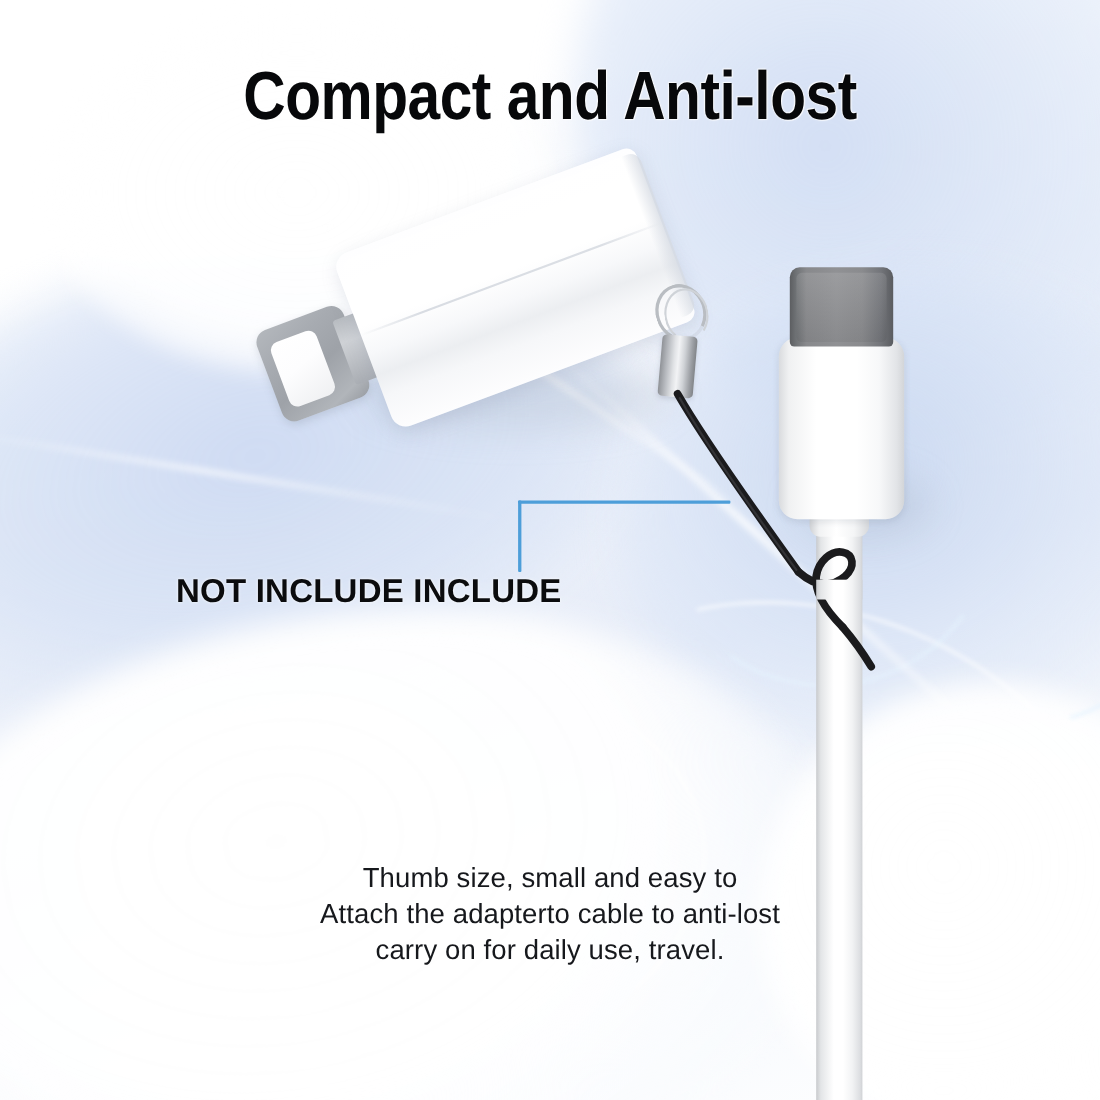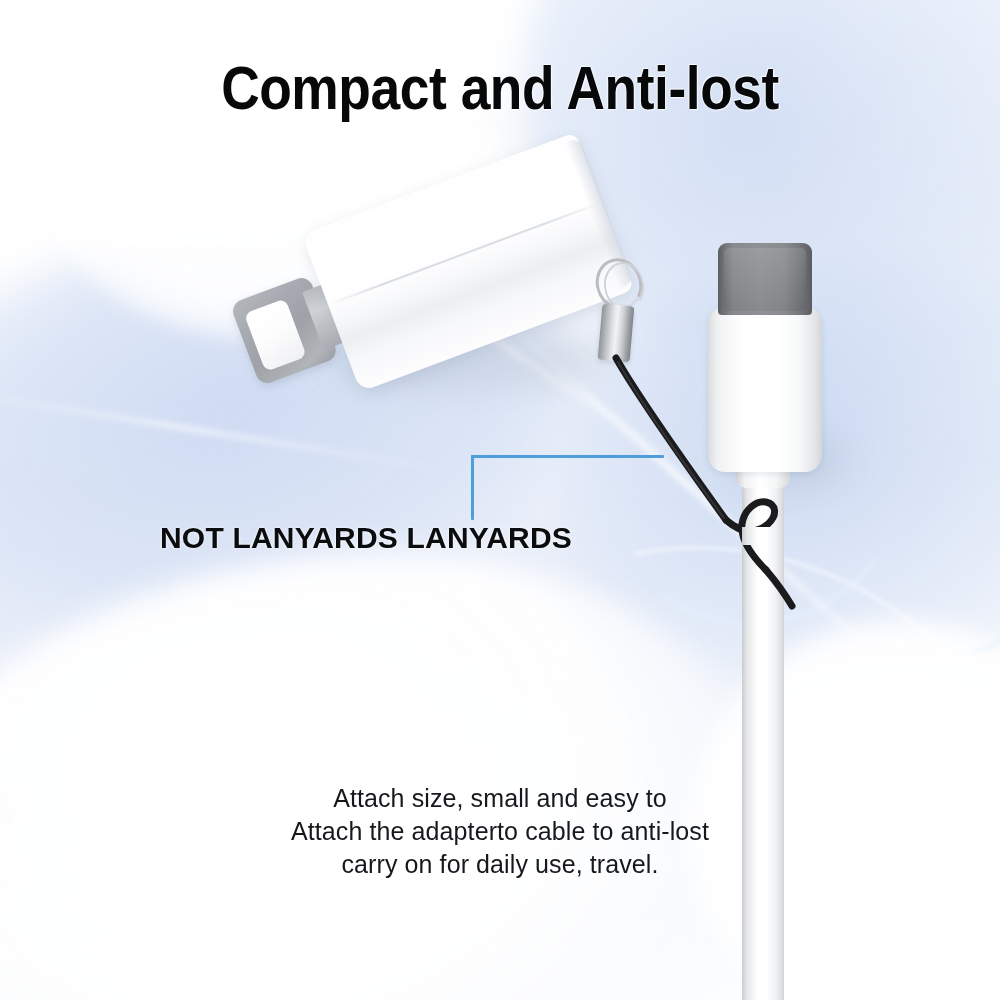--- a/index.html
+++ b/index.html
@@ -417,21 +417,21 @@
              C756,500 744,510 742,524 C740,540 752,556 766,570" stroke="#1b1b1d" stroke-width="7" fill="none" stroke-linecap="round"></path>
     <path d="M766,570 C778,584 786,596 792,606" stroke="#1b1b1d" stroke-width="7" fill="none" stroke-linecap="round"></path>
     <path d="M618,362 C642,404 690,472 724,518" stroke="#3a3a3d" stroke-width="2" fill="none" stroke-linecap="round" opacity=".8"></path>
   </svg>
 
   <div style="position:absolute; left:742px; top:527px; width:42px; height:18px;
               background:linear-gradient(90deg,#c8cacd 0%,#e3e5e7 10%,#ffffff 38%,#ffffff 58%,#f2f3f4 78%,#dcdee1 95%,#cfd1d4 100%);"></div>
 
   <div class="callout-line-h"></div>
   <div class="callout-line-v"></div>
-  <div class="callout-label">NOT LANYARDS LANYARDS</div>
+  <div class="callout-label">NOT INCLUDE INCLUDE</div>
 
   <div class="caption">
-    <div>Attach size, small and easy to</div>
+    <div>Thumb size, small and easy to</div>
     <div>Attach the adapterto cable to anti-lost</div>
     <div>carry on for daily use, travel.</div>
   </div>
 
 </div>
 
 </body></html>

